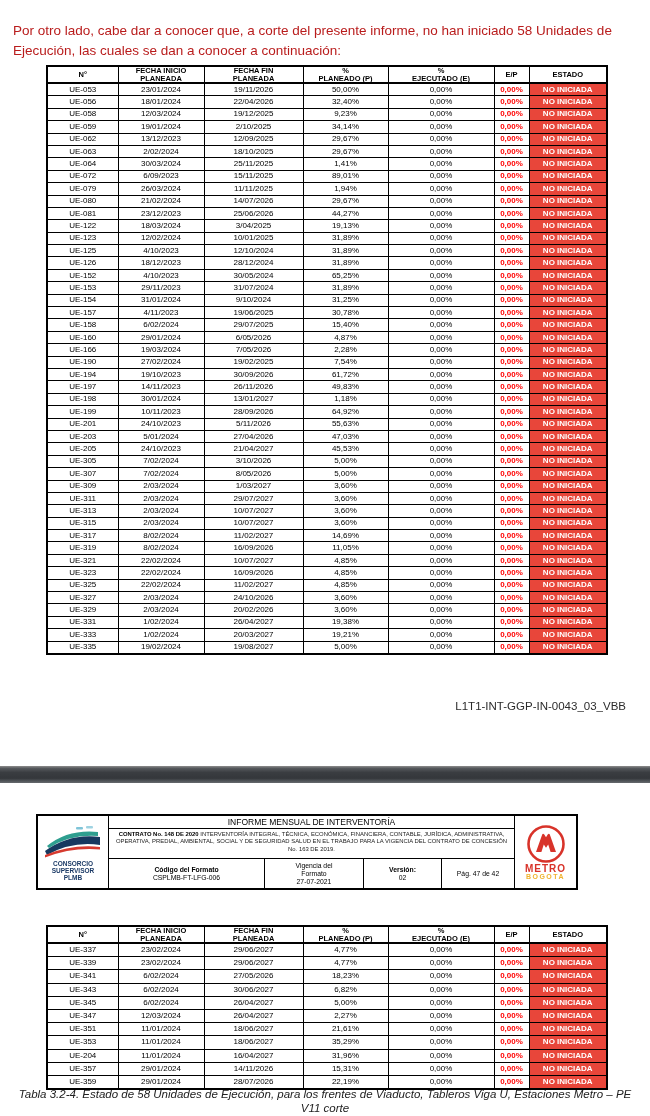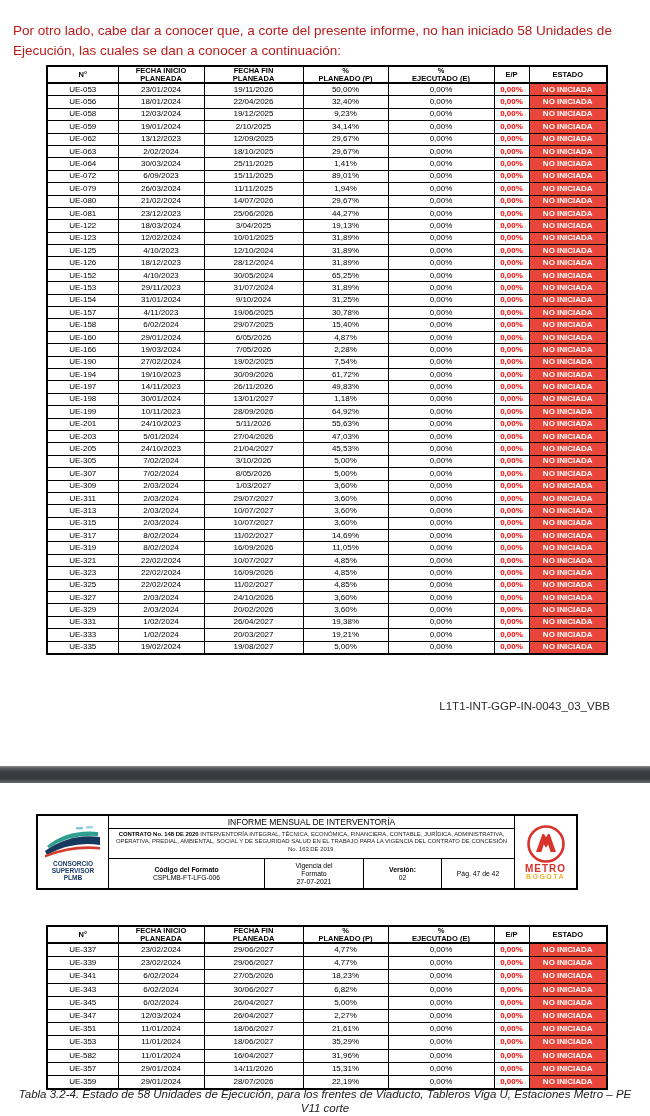--- a/index.html
+++ b/index.html
@@ -10,21 +10,21 @@
   table.units{border-collapse:collapse;table-layout:fixed;width:560px;border:2px solid #000;}
   table.units th{border:1px solid #000;border-bottom:2px solid #000;font-size:7.5px;font-weight:bold;
         white-space:pre-line;line-height:7.5px;height:15px;vertical-align:middle;padding:0;text-align:center;background:#fff;}
   table.units td{border:1px solid #000;font-size:8px;line-height:8px;padding:0;text-align:center;vertical-align:middle;}
   table.t1 td{height:11.4px;}
   table.t2 td{height:12.2px;}
   table.units td.ep{color:var(--ep-red,#f00);font-weight:bold;}
   table.units td.estado{background:var(--estado-bg,#e8463a);color:#fff;font-weight:bold;}
   .tbl1{position:absolute;top:65px;left:46px;}
   .tbl2{position:absolute;top:925px;left:46px;}
-  .docref{position:absolute;top:700px;left:310px;width:300px;text-align:right;font-size:11.5px;color:#2b2b2b;}
+  .docref{position:absolute;top:700px;left:326px;width:300px;text-align:right;font-size:11.5px;color:#2b2b2b;}
   
   .separator{position:absolute;top:766px;left:0;width:650px;height:17px;
         background:linear-gradient(180deg,#8d8d8d 0%,#55585c 14%,#3a3d41 38%,#34373b 72%,#666a6e 100%);}
   
   .hdr{position:absolute;top:814px;left:36px;width:542px;height:76px;border:2px solid #000;
         display:grid;grid-template-columns:71px 1fr 62px;box-sizing:border-box;background:#fff;}
   .hdr-left{border-right:1px solid #000;display:flex;flex-direction:column;align-items:center;justify-content:center;padding:1px;}
   .hdr-left .logo-text{font-size:6.5px;font-weight:bold;color:#1b3a66;line-height:7px;text-align:center;white-space:pre-line;}
   .hdr-mid{display:flex;flex-direction:column;}
   .hdr-title{border-bottom:1px solid #000;text-align:center;font-weight:normal;font-size:8.5px;line-height:12px;height:12px;}
@@ -633,21 +633,21 @@
         <tr>
           <td>UE-353</td>
           <td>11/01/2024</td>
           <td>18/06/2027</td>
           <td>35,29%</td>
           <td>0,00%</td>
           <td class="ep">0,00%</td>
           <td class="estado">NO INICIADA</td>
         </tr>
         <tr>
-          <td>UE-582</td>
+          <td>UE-204</td>
           <td>11/01/2024</td>
           <td>16/04/2027</td>
           <td>31,96%</td>
           <td>0,00%</td>
           <td class="ep">0,00%</td>
           <td class="estado">NO INICIADA</td>
         </tr>
         <tr>
           <td>UE-357</td>
           <td>29/01/2024</td>

